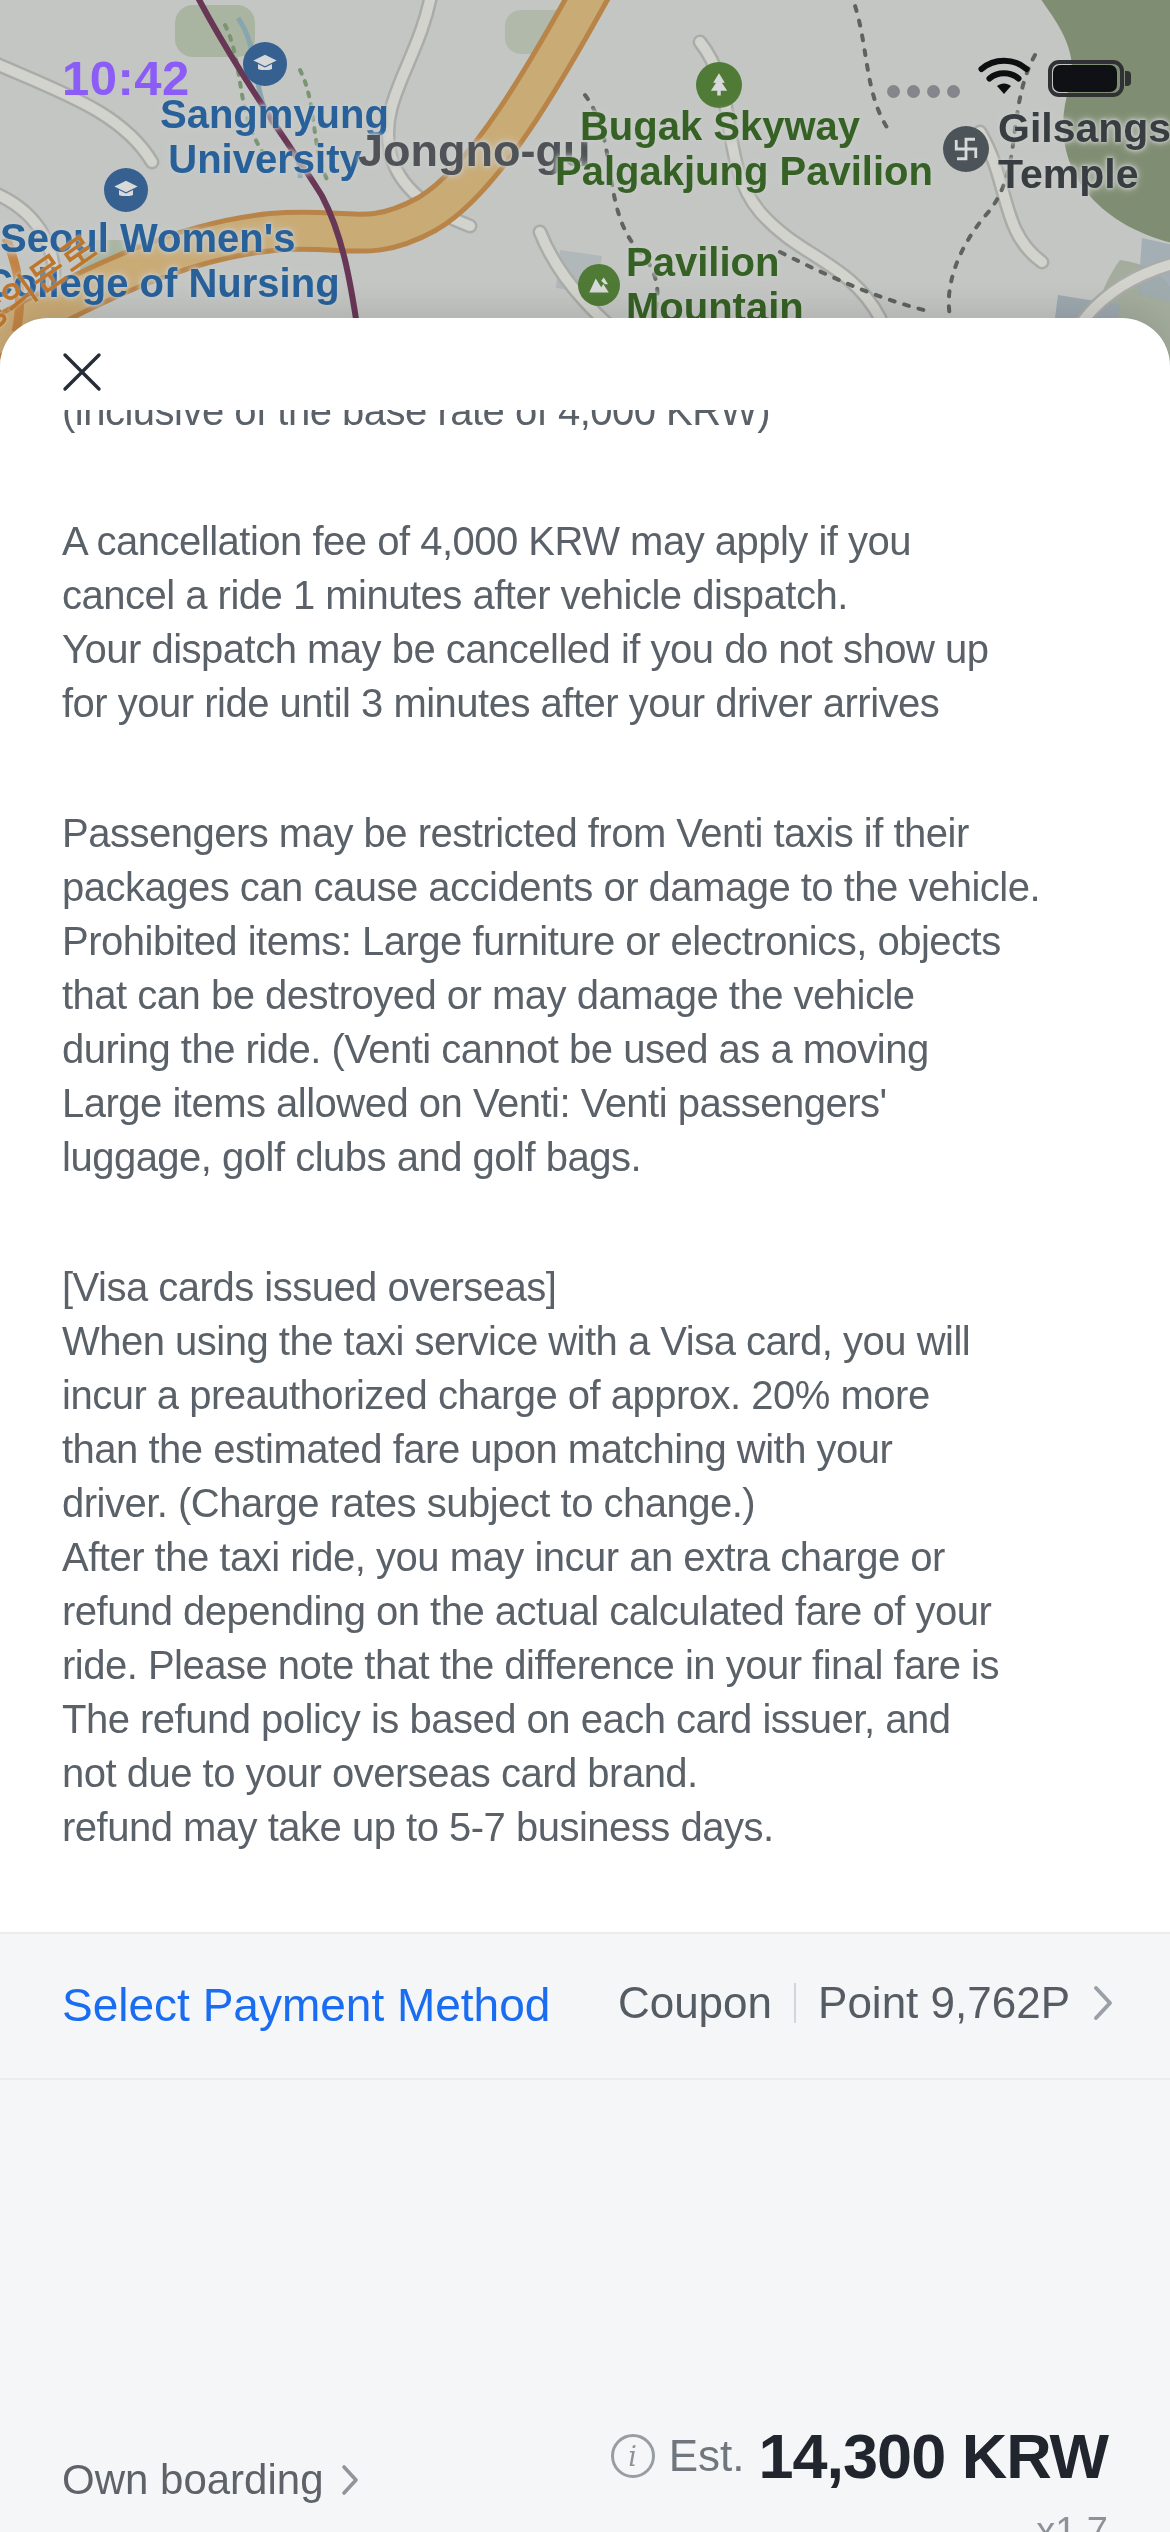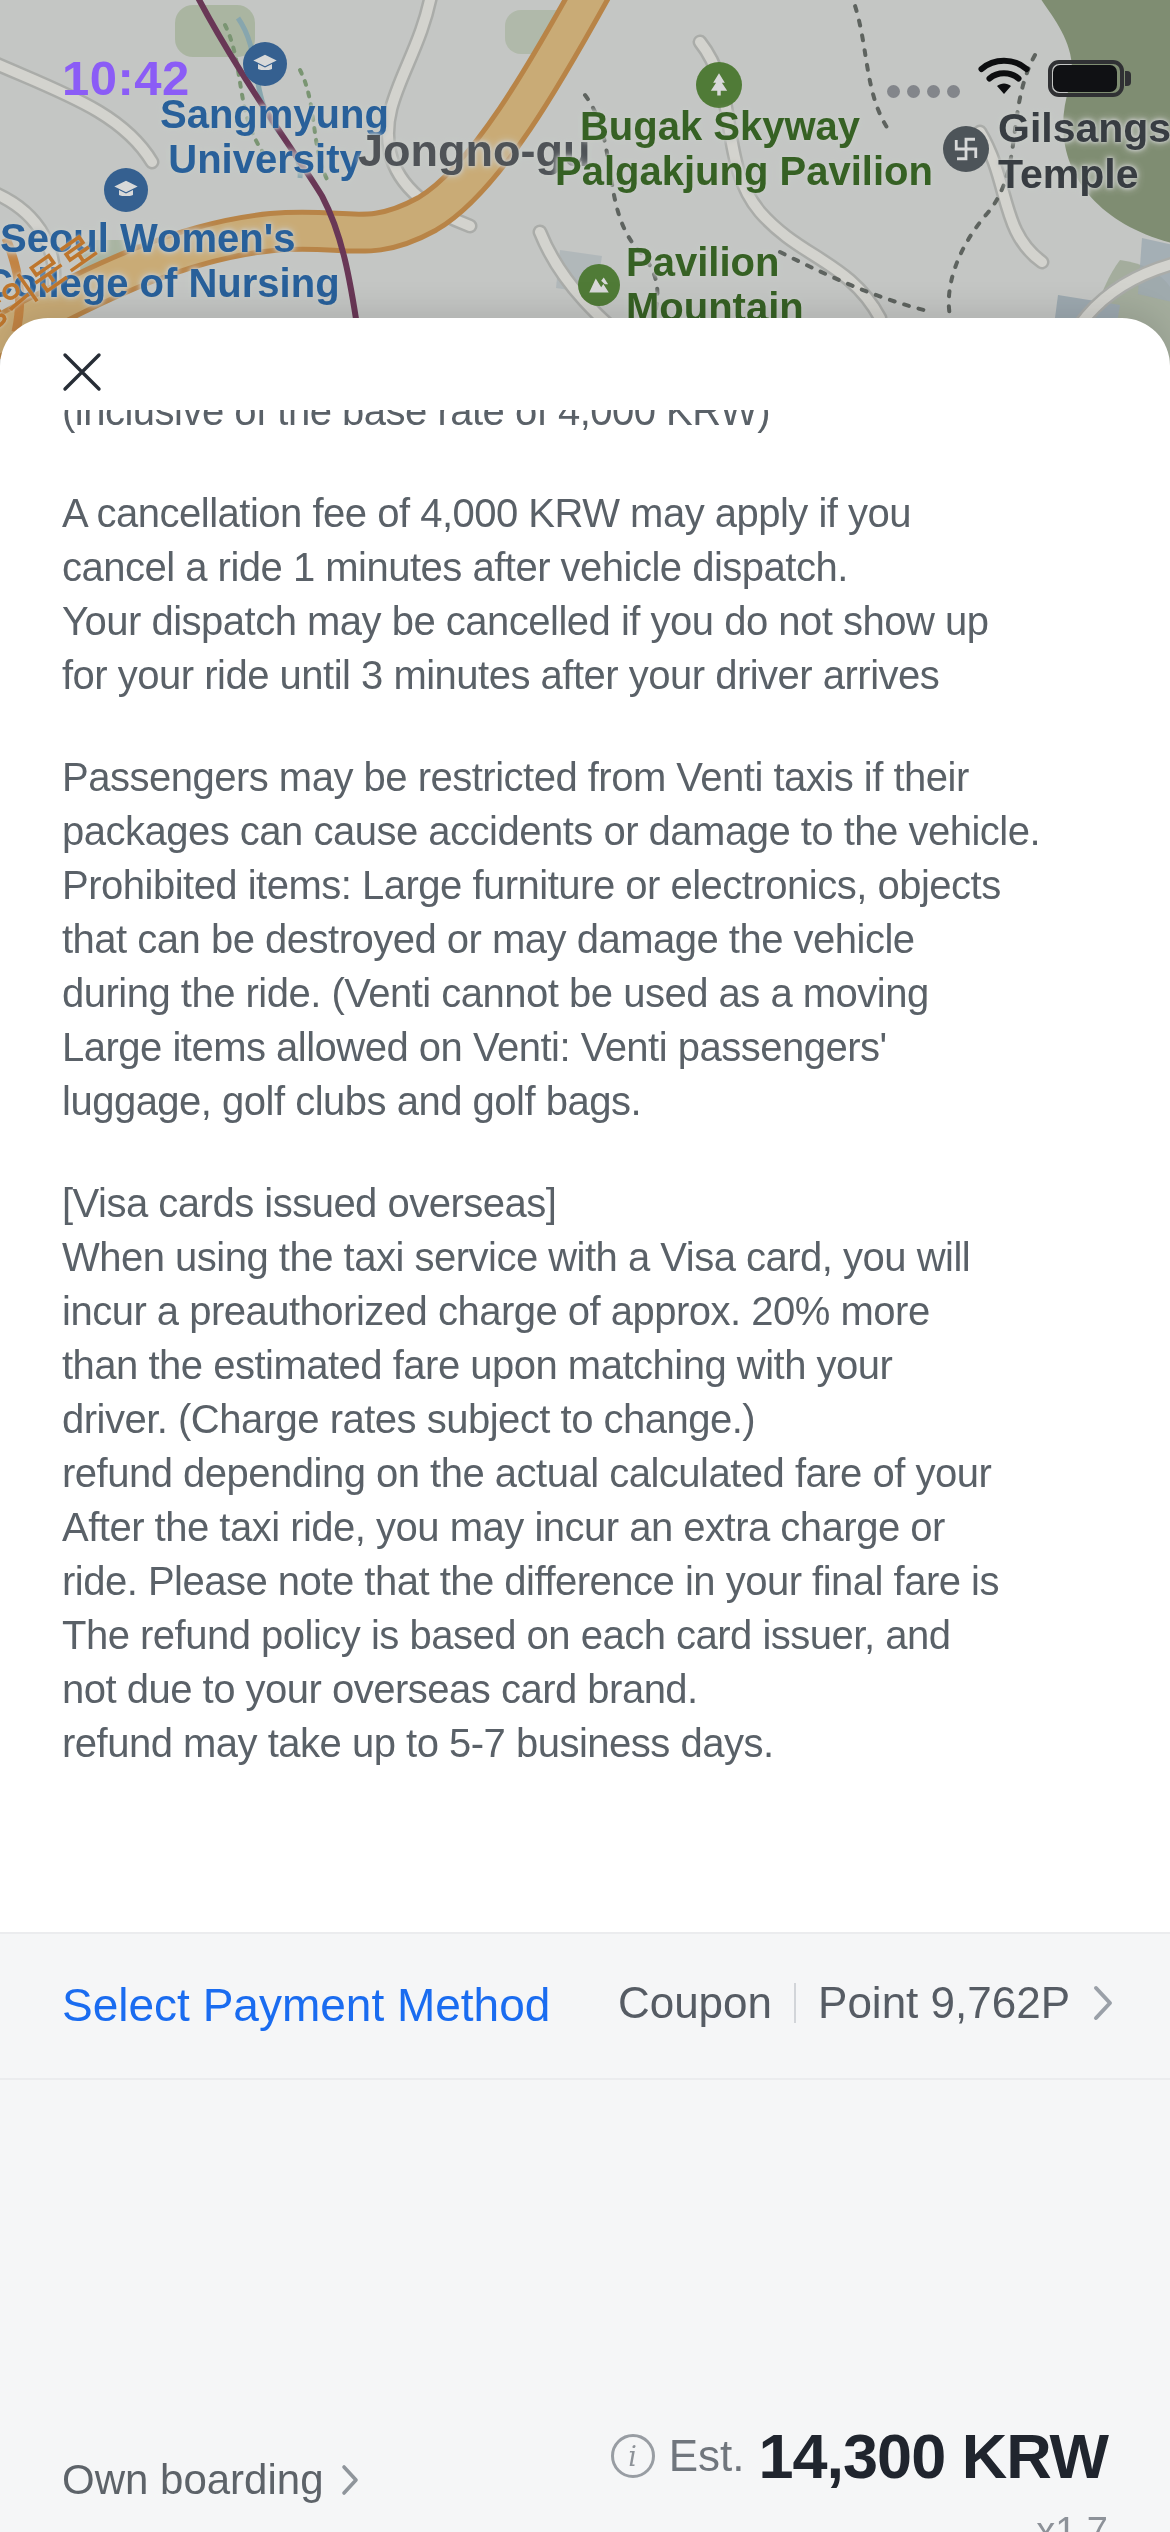--- a/index.html
+++ b/index.html
@@ -36,21 +36,21 @@
 
   
   .sheet { position:absolute; left:0; top:318px; width:1170px; height:2214px; background:#ffffff;
     border-radius:48px 48px 0 0; box-shadow:0 -10px 30px rgba(0,0,0,0.10); z-index:20; }
   .close-btn { position:absolute; left:50px; top:22px; width:64px; height:64px; display:flex; align-items:center; justify-content:center; }
 
   .policy { position:absolute; left:62px; top:92px; width:1050px; height:1520px; overflow:hidden;
     font-size:40px; line-height:54px; letter-spacing:-0.5px; color:#5a6168; }
   .policy .line { white-space:nowrap; }
   .policy .clip-first { margin-top:-26px; }
-  .policy .para { margin-top:48px; }
+  .policy .para { margin-top:76px; }
 
   .divider-1 { position:absolute; left:0; top:1614px; width:1170px; height:2px; background:#ebecee; }
 
   
   .bottombar { position:absolute; left:0; top:1616px; width:1170px; height:598px; background:#f5f6f7; }
   .pay-row { position:absolute; left:0; top:0; width:1170px; height:146px; border-bottom:2px solid #ebecee;padding-left:24px; }
   .pay-link { position:absolute; left:62px; top:44px; font-size:46px; font-weight:500; color:#1a6cf0; }
   .pay-right { position:absolute; right:56px; top:44px; display:flex; align-items:center; gap:22px; }
   .pay-coupon, .pay-point { font-size:44px; color:#565c64; }
   .pay-sep { width:2px; height:40px; background:#d2d5d9; }
@@ -235,22 +235,22 @@
         <div class="line">Large items allowed on Venti: Venti passengers'</div>
         <div class="line">luggage, golf clubs and golf bags.</div>
       </div>
 
       <div class="para">
         <div class="line">[Visa cards issued overseas]</div>
         <div class="line">When using the taxi service with a Visa card, you will</div>
         <div class="line">incur a preauthorized charge of approx. 20% more</div>
         <div class="line">than the estimated fare upon matching with your</div>
         <div class="line">driver. (Charge rates subject to change.)</div>
+        <div class="line">After the taxi ride, you may incur an extra charge or</div>
         <div class="line">refund depending on the actual calculated fare of your</div>
-        <div class="line">After the taxi ride, you may incur an extra charge or</div>
         <div class="line">ride. Please note that the difference in your final fare is</div>
         <div class="line">The refund policy is based on each card issuer, and</div>
         <div class="line">not due to your overseas card brand.</div>
         <div class="line">refund may take up to 5-7 business days.</div>
       </div>
     </div>
 
     <div class="divider-1"></div>
 
     <div class="bottombar">

